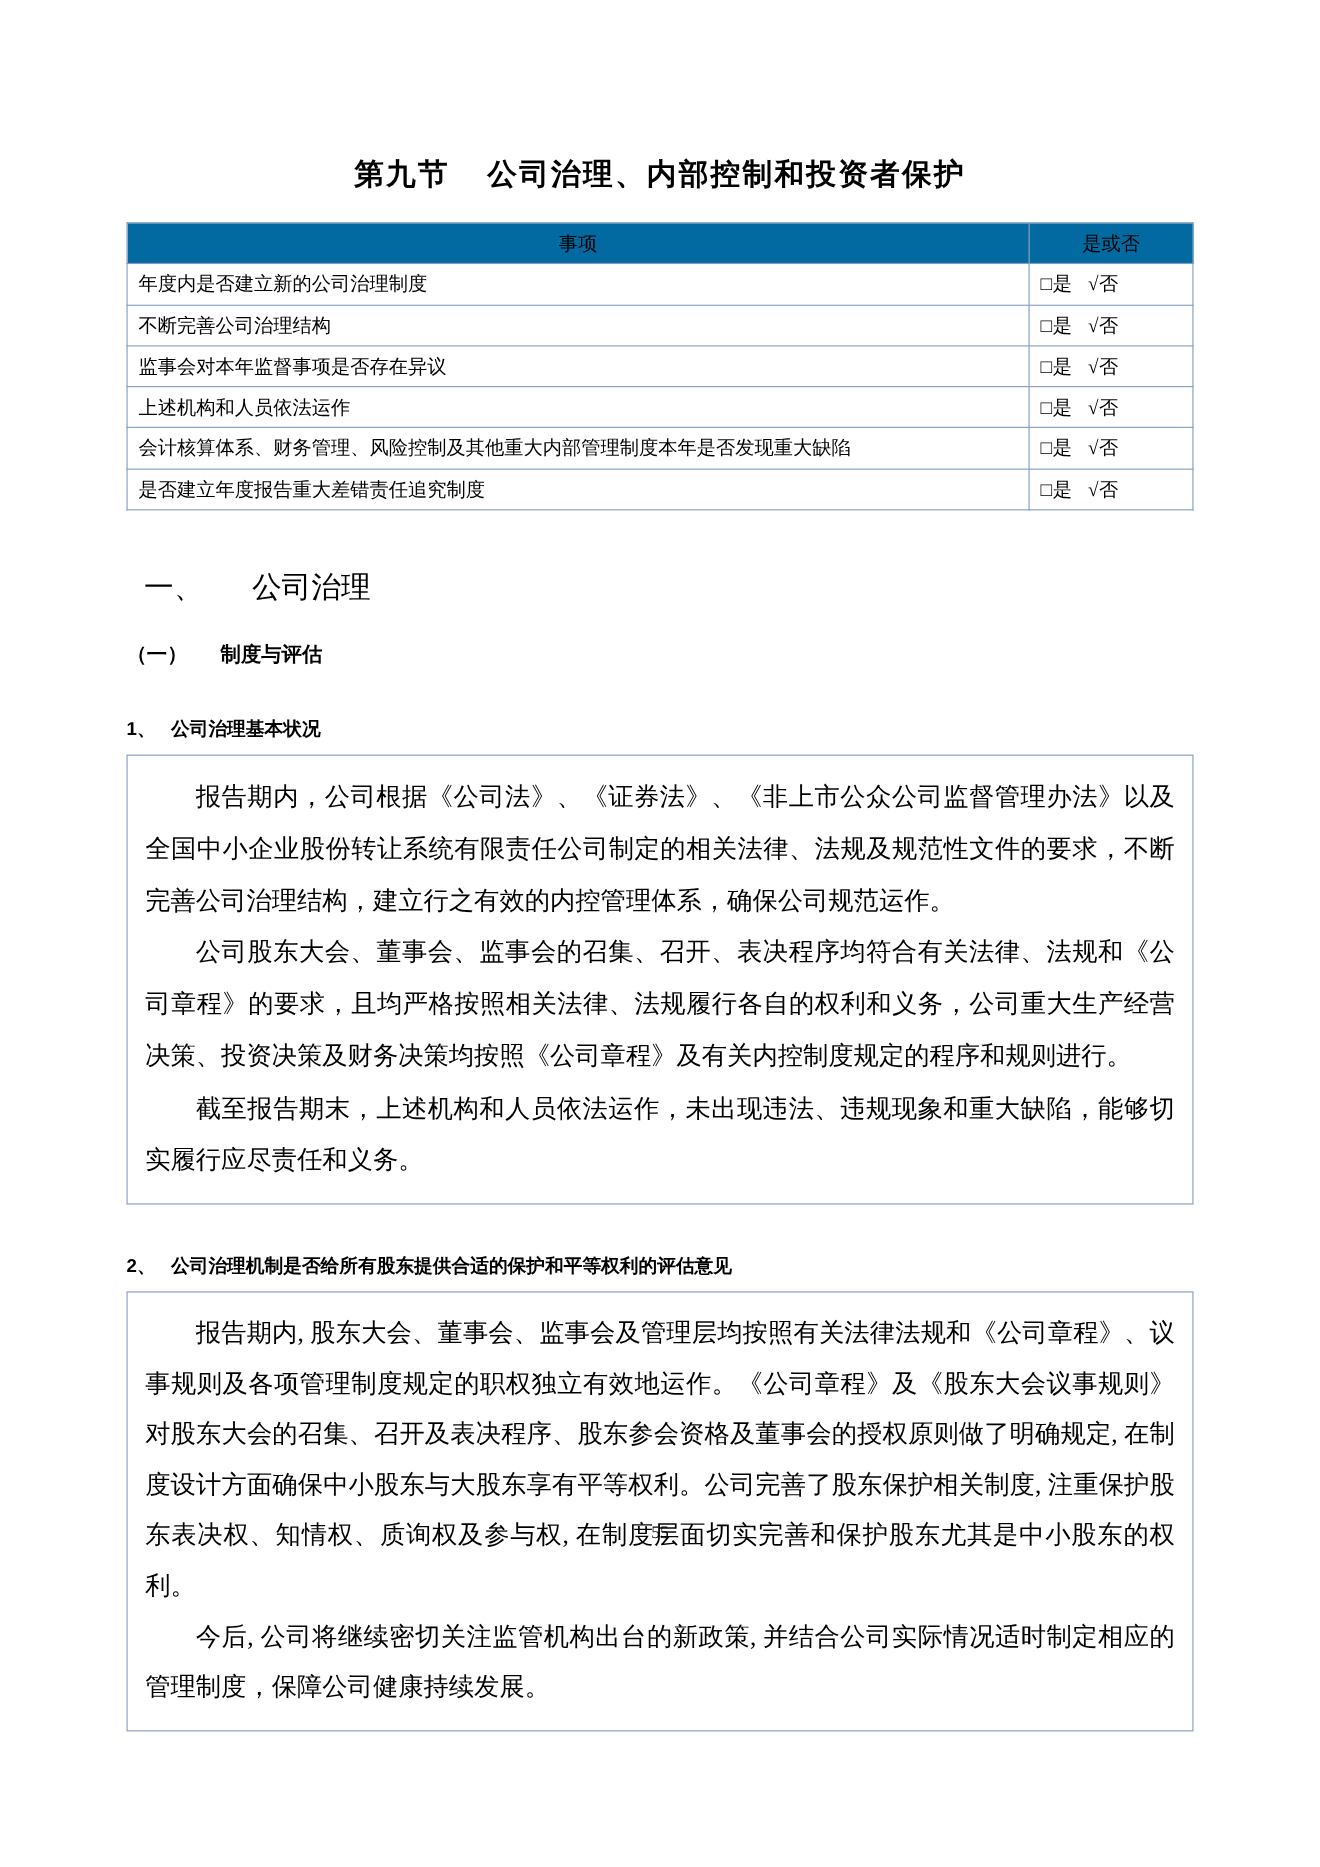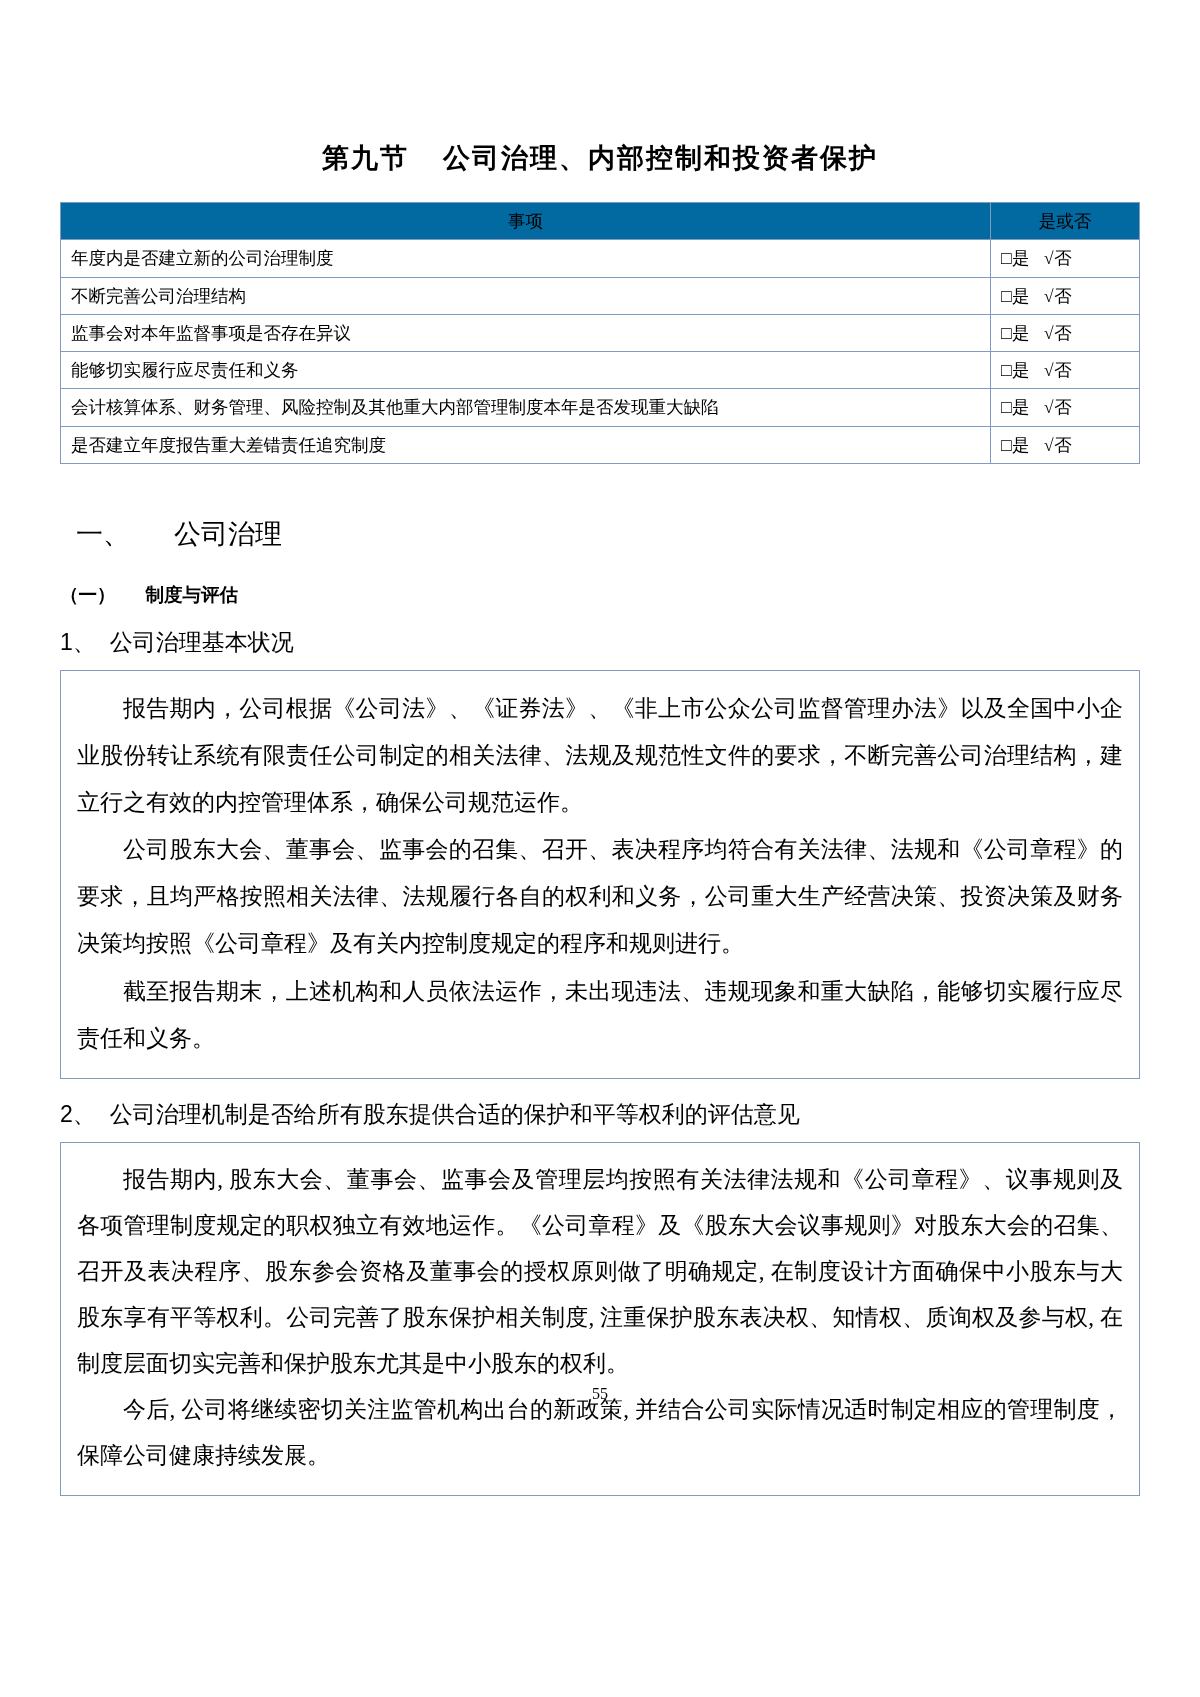--- a/index.html
+++ b/index.html
@@ -13,21 +13,21 @@
     font-family: "Liberation Serif", "DejaVu Serif", serif;
     color: #000000;
     position: relative;
     overflow: hidden;
   }
   .page {
     position: relative;
     width: 1200px;
     height: 1485px;
     box-sizing: border-box;
-    padding: 0 60px;
+    padding: 0 115px;
   }
   .doc-title {
     text-align: center;
     font-family: "Liberation Sans", "DejaVu Sans", sans-serif;
     font-weight: bold;
     font-size: 27px;
     letter-spacing: 2px;
     margin: 0;
     padding-top: 140px;
     padding-bottom: 26px;
@@ -84,23 +84,23 @@
   h2.level1 .num { margin-right: 44px; }
   h3.level2 {
     font-family: "Liberation Sans", "DejaVu Sans", sans-serif;
     font-weight: bold;
     font-size: 18.5px;
     margin: 30px 0 0 0;
   }
   h3.level2 .num { margin-right: 30px; }
   h4.level3 {
     font-family: "Liberation Sans", "DejaVu Sans", sans-serif;
-    font-weight: normal;
-    font-size: 23px;
-    margin: 20px 0 12px 0;
+    font-weight: bold;
+    font-size: 17px;
+    margin: 44px 0 12px 0;
   }
   h4.level3 .num { margin-right: 14px; }
 
   
   .textbox {
     border: 1px solid #7f9bbf;
     padding: 14px 16px 16px 16px;
     font-size: 23px;
     line-height: 2.05;
     box-sizing: border-box;
@@ -145,21 +145,21 @@
       </tr>
       <tr>
         <td class="cell-item">不断完善公司治理结构</td>
         <td class="cell-yesno"><span>□是</span><span class="opt-no">√否</span></td>
       </tr>
       <tr>
         <td class="cell-item">监事会对本年监督事项是否存在异议</td>
         <td class="cell-yesno"><span>□是</span><span class="opt-no">√否</span></td>
       </tr>
       <tr>
-        <td class="cell-item">能够切实履行应尽责任和义务</td>
+        <td class="cell-item">上述机构和人员依法运作</td>
         <td class="cell-yesno"><span>□是</span><span class="opt-no">√否</span></td>
       </tr>
       <tr>
         <td class="cell-item">会计核算体系、财务管理、风险控制及其他重大内部管理制度本年是否发现重大缺陷</td>
         <td class="cell-yesno"><span>□是</span><span class="opt-no">√否</span></td>
       </tr>
       <tr>
         <td class="cell-item">是否建立年度报告重大差错责任追究制度</td>
         <td class="cell-yesno"><span>□是</span><span class="opt-no">√否</span></td>
       </tr>

